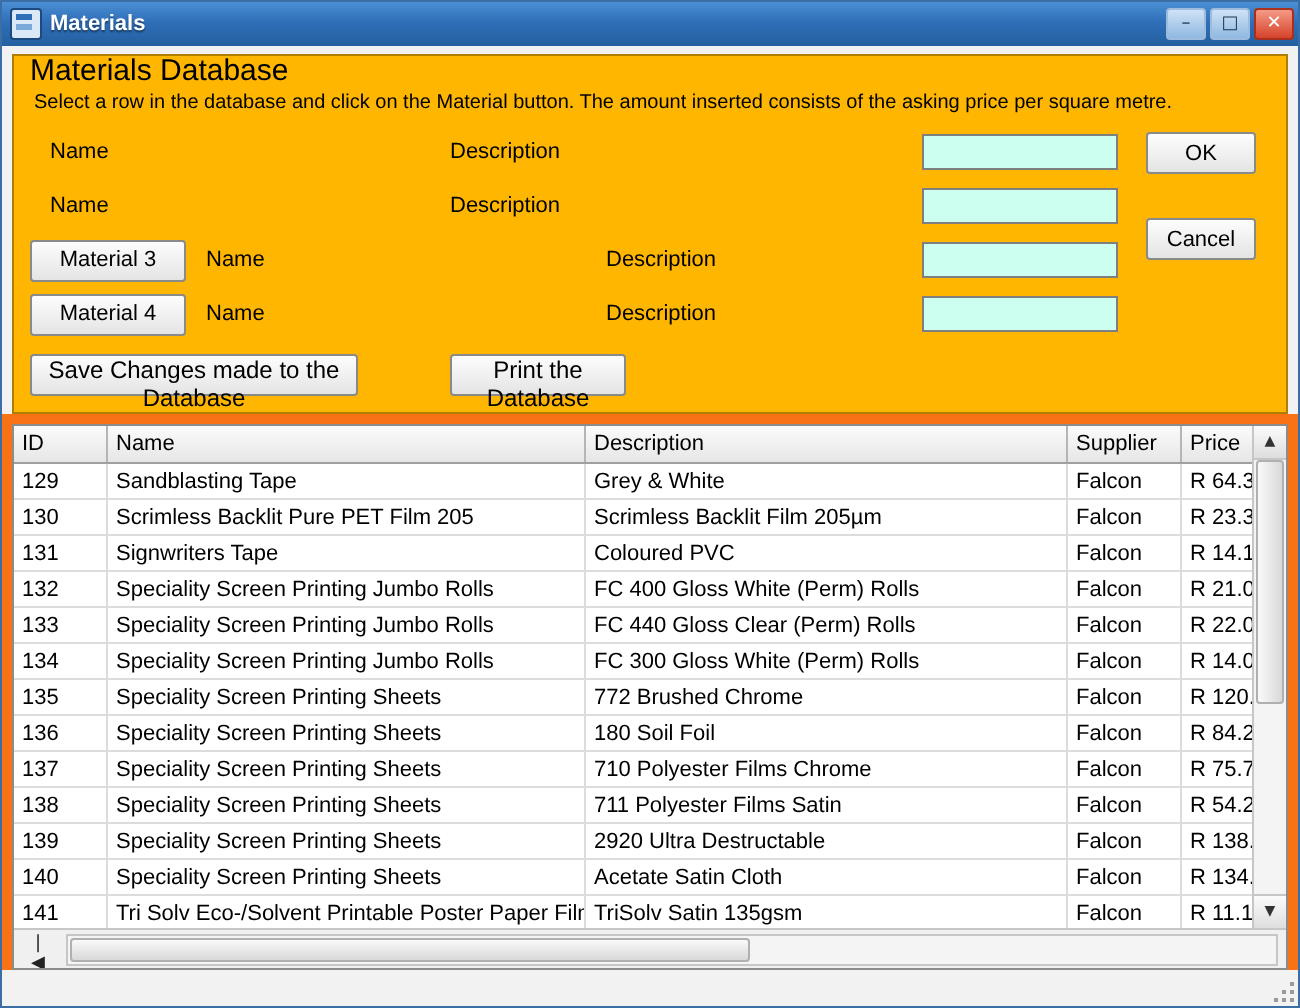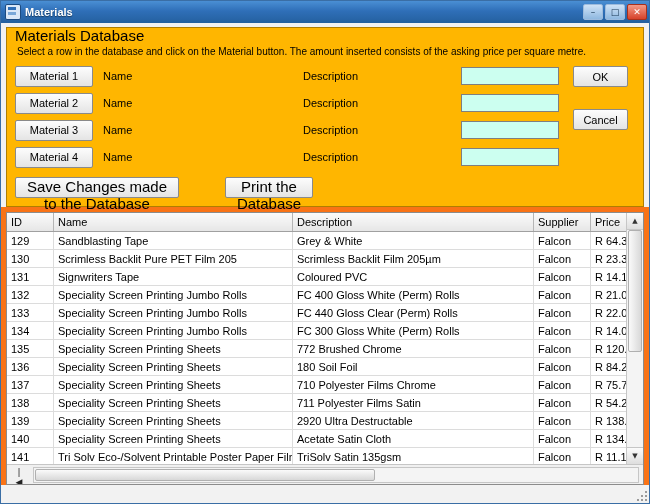--- a/index.html
+++ b/index.html
@@ -171,21 +171,21 @@
     cursor: pointer;
     padding: 0;
   }
   .bottom-btns {
     margin-top: 4px;
     display: flex;
     gap: 26px;
   }
   .wide-btn {
     height: 21px;
-    font-size: 15px;
+    font-size: 12px;
     font-family: "Liberation Sans", sans-serif;
     background: linear-gradient(to bottom, #fdfdfd, #e4e4e4);
     border: 1px solid #8a8a8a;
     border-radius: 2px;
     cursor: pointer;
     padding: 0 8px;
   }
   .wide-btn.save { width: 164px; }
   .wide-btn.print { width: 88px; margin-left: 20px; }
 
@@ -345,28 +345,26 @@
 
   <div class="panel-wrap">
     <div class="group">
       <div class="group-title">Materials Database</div>
       <div class="group-inner">
         <div class="group-desc">Select a row in the database and click on the Material button. The amount inserted consists of the asking price per square metre.</div>
         <div class="rows">
           <div class="rows-left">
 
             <div class="mat-row">
-              <button class="mat-btn">Material 1</button>
               <div class="mat-name">Name</div>
               <div class="mat-desc">Description</div>
               <input class="mat-input" value="" style="">
             </div>
 
             <div class="mat-row">
-              <button class="mat-btn">Material 2</button>
               <div class="mat-name">Name</div>
               <div class="mat-desc">Description</div>
               <input class="mat-input" value="" style="">
             </div>
 
             <div class="mat-row">
               <button class="mat-btn">Material 3</button>
               <div class="mat-name">Name</div>
               <div class="mat-desc">Description</div>
               <input class="mat-input" value="" style="">

